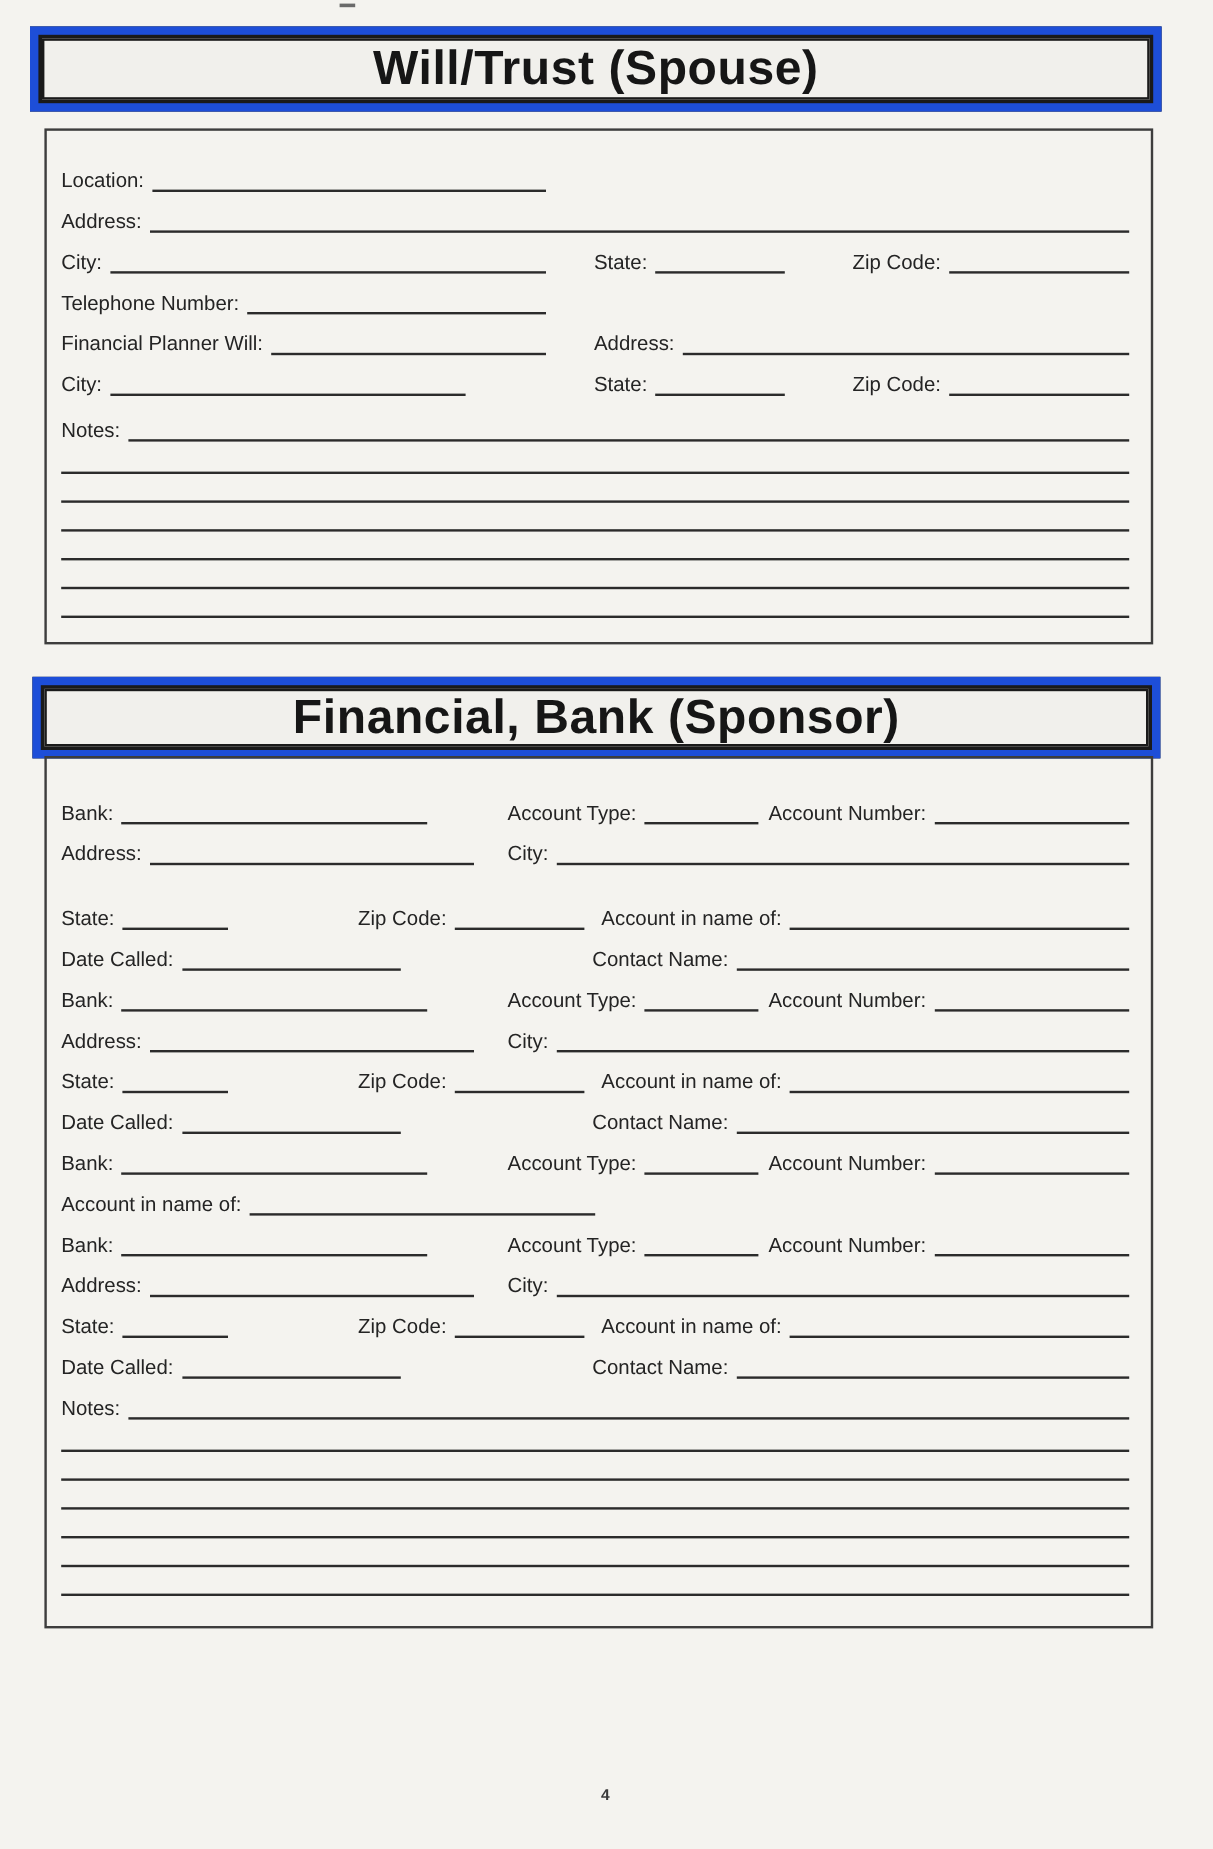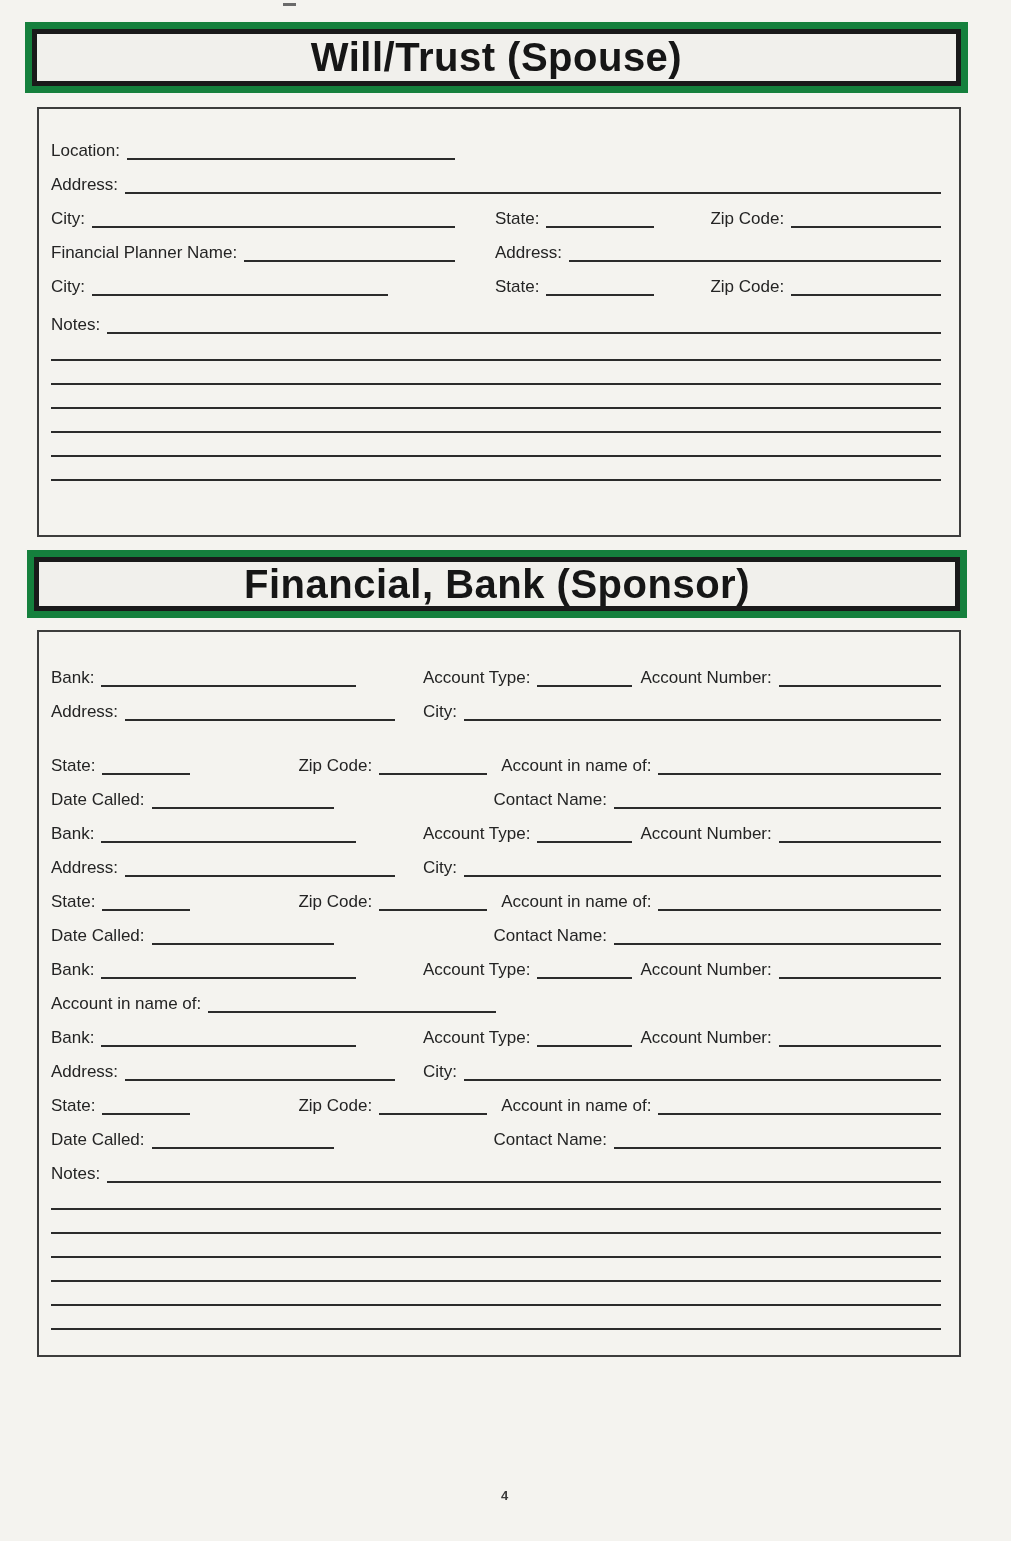--- a/index.html
+++ b/index.html
@@ -4,21 +4,21 @@
 <style>
   html,body{margin:0;padding:0;}
   body{
     width:1011px;height:1541px;position:relative;
     background:#f4f3ef;
     font-family:"Liberation Sans", sans-serif;
     color:#222;
   }
   .hdr{
     position:absolute;box-sizing:border-box;
-    border:7px solid #15803d;background:#1a1a1a;
+    border:7px solid #1d4ed8;background:#1a1a1a;
   }
   .hdr-inner{
     box-sizing:border-box;margin:3px;border:2px solid #1a1a1a;
     background:#f1f0ec;height:calc(100% - 6px);
     display:flex;align-items:center;justify-content:center;
   }
   .hdr-title{
     font-size:40px;font-weight:bold;color:#161616;letter-spacing:.5px;
     white-space:nowrap;
   }
@@ -83,24 +83,31 @@
       <span class="ln fill"></span>
     </div>
     <div class="cr">
       <span class="lbl">State:</span>
       <span class="ln" style="width:108px;"></span>
       <span class="lbl" style="margin-left:56px;">Zip Code:</span>
       <span class="ln fill"></span>
     </div>
   </div>
 
-
-  <div class="row cols">
-    <div class="c1l">
-      <span class="lbl">Financial Planner Name:</span>
+  <div class="row cols">
+    <div class="c1l">
+      <span class="lbl">Telephone Number:</span>
+      <span class="ln fill"></span>
+    </div>
+    <div class="cr"></div>
+  </div>
+
+  <div class="row cols">
+    <div class="c1l">
+      <span class="lbl">Financial Planner Will:</span>
       <span class="ln fill"></span>
     </div>
     <div class="cr">
       <span class="lbl">Address:</span>
       <span class="ln fill"></span>
     </div>
   </div>
 
   <div class="row cols">
     <div class="c1l">
@@ -120,21 +127,21 @@
     <span class="ln fill"></span>
   </div>
   <div class="note"></div>
   <div class="note"></div>
   <div class="note"></div>
   <div class="note"></div>
   <div class="note"></div>
   <div class="note"></div>
 </div>
 
-<div class="hdr" style="left:27px;top:550px;width:940px;height:68px;">
+<div class="hdr" style="left:27px;top:564px;width:940px;height:68px;">
   <div class="hdr-inner">
     <div class="hdr-title">Financial, Bank (Sponsor)</div>
   </div>
 </div>
 
 <div class="box" style="left:37px;top:630px;width:924px;height:727px;padding-top:24px;">
 
   <div class="row cols">
     <div class="c2l">
       <span class="lbl">Bank:</span>

